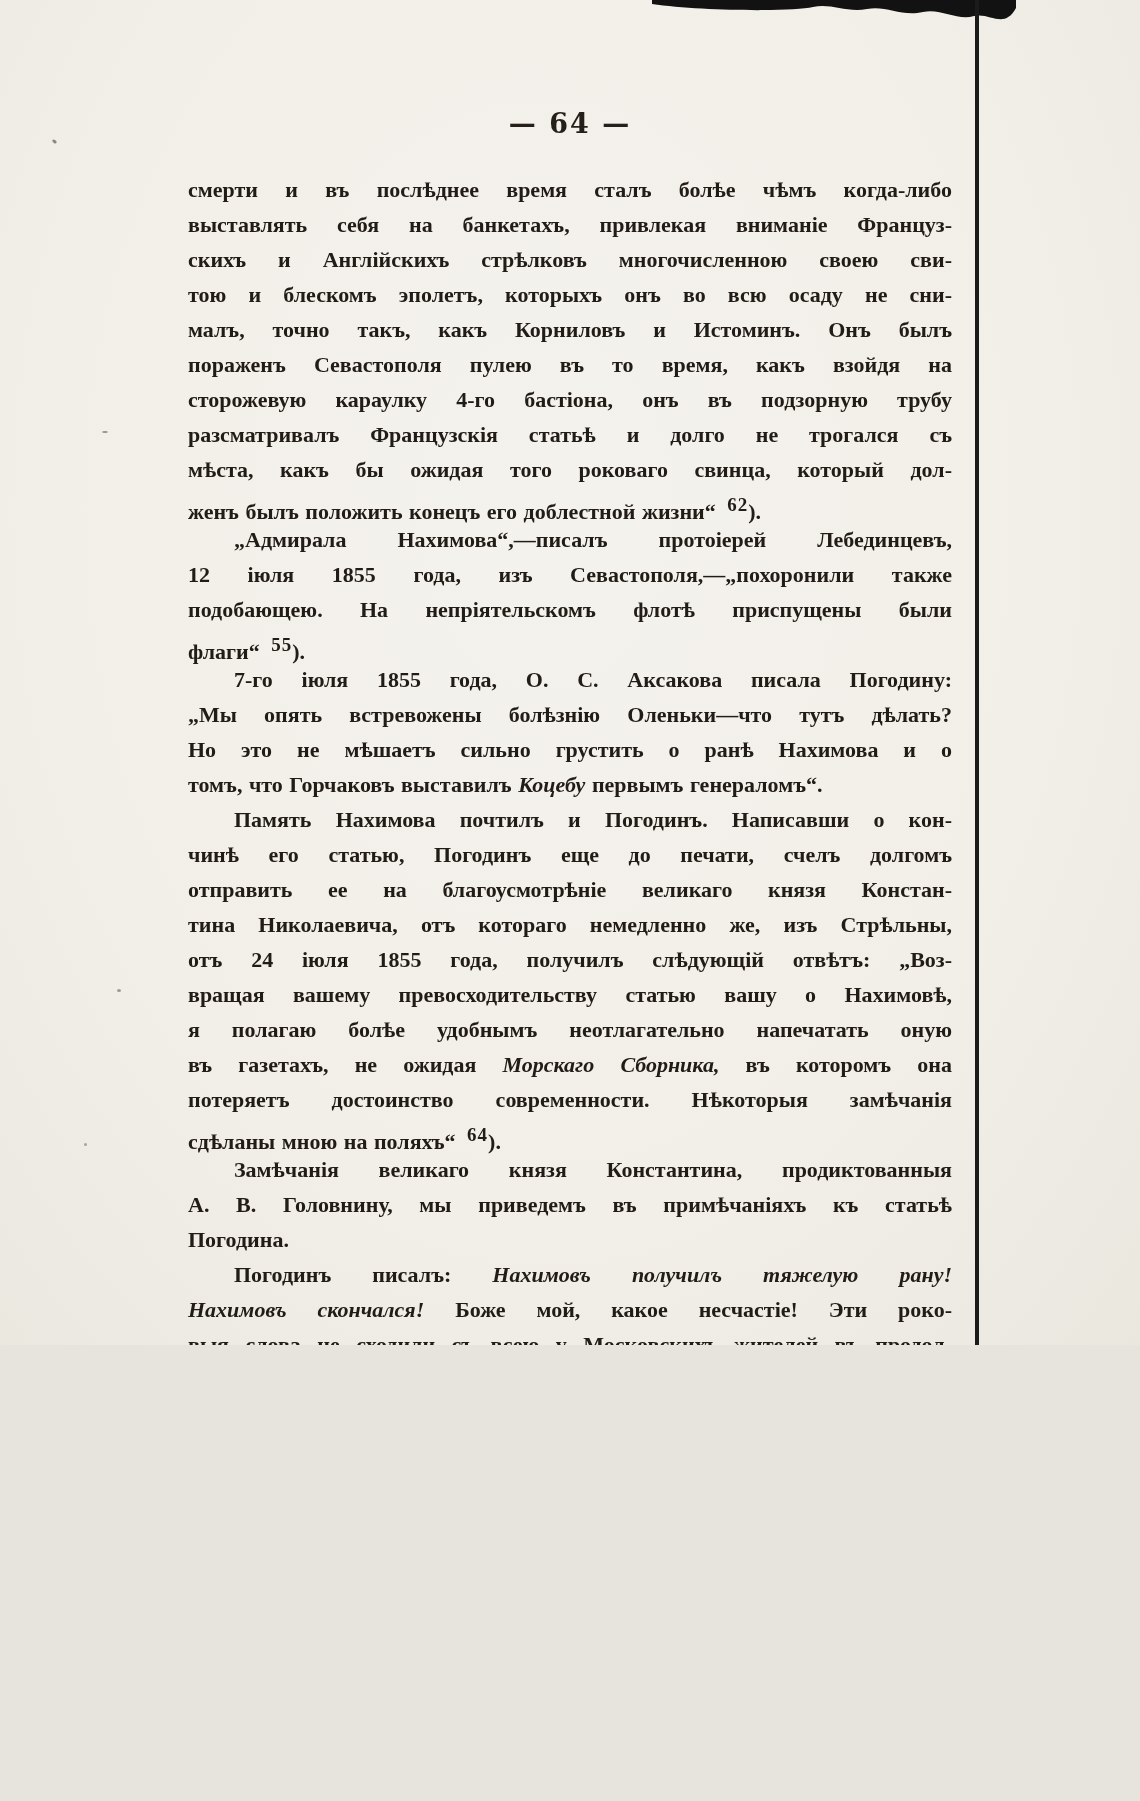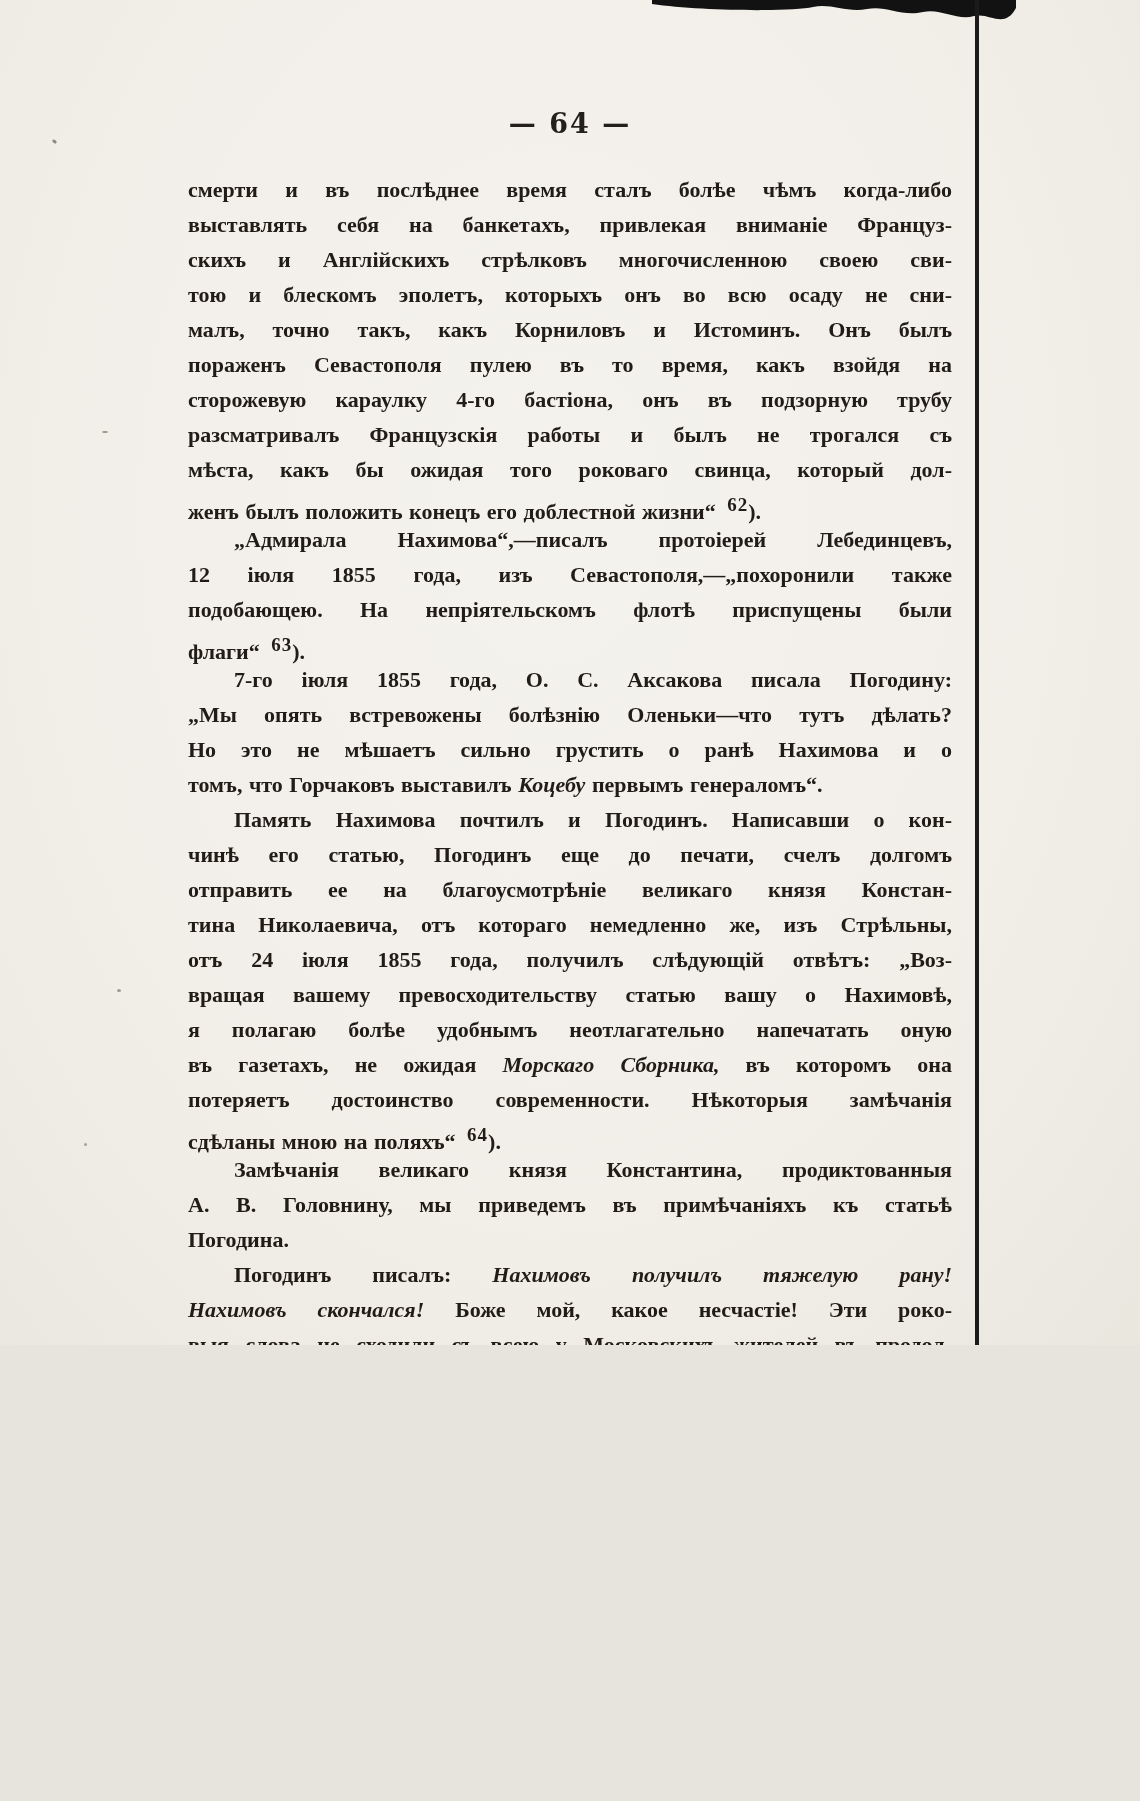--- a/index.html
+++ b/index.html
@@ -103,33 +103,33 @@
   <div class="text-block">
 
     <div>
       <div class="line">смерти и въ послѣднее время сталъ болѣе чѣмъ когда-либо</div>
       <div class="line">выставлять себя на банкетахъ, привлекая вниманіе Француз-</div>
       <div class="line">скихъ и Англійскихъ стрѣлковъ многочисленною своею сви-</div>
       <div class="line">тою и блескомъ эполетъ, которыхъ онъ во всю осаду не сни-</div>
       <div class="line">малъ, точно такъ, какъ Корниловъ и Истоминъ. Онъ былъ</div>
       <div class="line">пораженъ Севастополя пулею въ то время, какъ взойдя на</div>
       <div class="line">сторожевую караулку 4-го бастіона, онъ въ подзорную трубу</div>
-      <div class="line">разсматривалъ Французскія работы и былъ не трогался съ</div>
+      <div class="line">разсматривалъ Французскія статьѣ и долго не трогался съ</div>
       <div class="line">мѣста, какъ бы ожидая того роковаго свинца, который дол-</div>
       <div class="line last">
         <span>женъ былъ положить конецъ его доблестной жизни“ </span><sup class="fn">62</sup><span>).</span>
       </div>
     </div>
 
     <div>
       <div class="line ind">„Адмирала Нахимова“,—писалъ протоіерей Лебединцевъ,</div>
       <div class="line">12 іюля 1855 года, изъ Севастополя,—„похоронили также</div>
       <div class="line">подобающею. На непріятельскомъ флотѣ приспущены были</div>
       <div class="line last">
-        <span>флаги“ </span><sup class="fn">63</sup><span>).</span>
+        <span>флаги“ </span><sup class="fn">55</sup><span>).</span>
       </div>
     </div>
 
     <div>
       <div class="line ind">7-го іюля 1855 года, О. С. Аксакова писала Погодину:</div>
       <div class="line">„Мы опять встревожены болѣзнію Оленьки—что тутъ дѣлать?</div>
       <div class="line">Но это не мѣшаетъ сильно грустить о ранѣ Нахимова и о</div>
       <div class="line last">
         <span>томъ, что Горчаковъ выставилъ </span><span class="it">Коцебу</span><span> первымъ генераломъ“.</span>
       </div>

